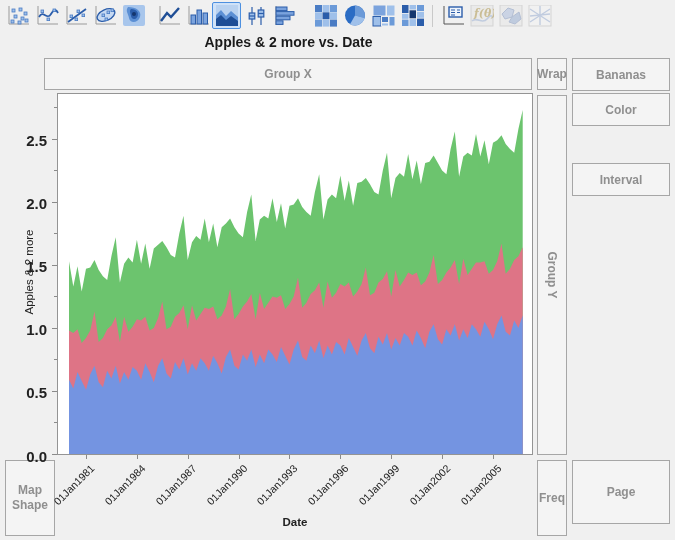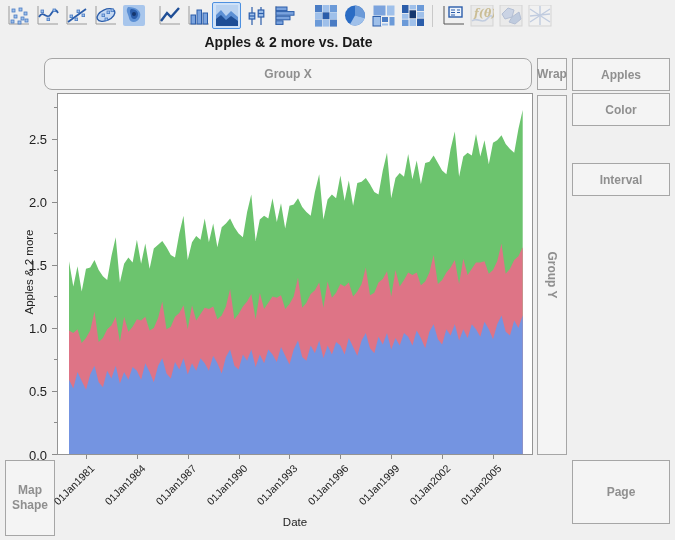--- a/index.html
+++ b/index.html
@@ -13,48 +13,48 @@
   .tbtn.selected { background:#cfe2f8; border:1px solid #4d90e0; }
   .tbtn.disabled { opacity:.85; }
   .tgap { width:6px; }
   .tsep { width:1px; height:22px; background:#c9c9c9; margin:0 5px; }
 
   
   #chart-title { position:absolute; left:45px; top:34px; width:487px; text-align:center; font-size:14px; font-weight:bold; color:#1a1a1a; }
 
   
   .zone { position:absolute; border:1px solid #a6a6a6; background:#f4f4f4; color:#8f8f8f; font-weight:bold; font-size:12px; display:flex; align-items:center; justify-content:center; text-align:center; }
-  #zone-group-x  { left:44px;  top:58px;  width:488px; height:32px;border-radius:8px; }
+  #zone-group-x  { left:44px;  top:58px;  width:488px; height:32px; }
   #zone-wrap     { left:537px; top:58px;  width:30px;  height:32px; }
   #zone-overlay  { left:572px; top:58px;  width:98px;  height:33px; }
   #zone-color    { left:572px; top:93px;  width:98px;  height:33px; }
   #zone-size     { left:572px; top:128px; width:98px;  height:33px; }
   #zone-interval { left:572px; top:163px; width:98px;  height:33px; }
   #zone-group-y  { left:537px; top:95px;  width:30px;  height:360px; }
   #zone-group-y span { transform:rotate(90deg); white-space:nowrap; }
   #zone-freq     { left:537px; top:460px; width:30px;  height:76px; }
   #zone-page     { left:572px; top:460px; width:98px;  height:64px; }
   #zone-map-shape{ left:5px;   top:460px; width:50px;  height:76px; line-height:1.25; }
 
   
   #legend { position:absolute; left:566px; top:200px; }
   .legend-row { display:flex; align-items:center; height:17px; }
   .legend-swatch { width:24px; height:12px; border-radius:2px; margin-right:5px; }
   .legend-label { font-size:12px; color:#111; }
 
   
   #chart { position:absolute; left:57px; top:93px; width:476px; height:362px; background:#fff; border:1px solid #949494; }
   #y-axis { position:absolute; left:0; top:93px; width:57px; height:362px; }
-  .ylab { position:absolute; right:10px; width:34px; text-align:right; font-size:13px; color:#222; }
+  .ylab { position:absolute; right:10px; width:34px; text-align:right; font-size:15px; color:#222;font-weight:bold; }
   .ytick { position:absolute; right:0; height:1px; background:#8a8a8a; }
   #x-axis { position:absolute; left:57px; top:455px; width:476px; height:62px; }
   .xtick { position:absolute; top:0; width:1px; height:4px; background:#8a8a8a; }
   .xlab { position:absolute; top:7px; width:72px; text-align:right; font-size:10.5px; color:#222; transform:rotate(-45deg); transform-origin:100% 0; white-space:nowrap; }
   #y-title { position:absolute; left:-26px; top:266px; width:110px; text-align:center; font-size:11.5px; color:#222; transform:rotate(-90deg); }
-  #x-title { position:absolute; left:57px; top:516px; width:476px; text-align:center; font-size:11.5px; color:#222; }
+  #x-title { position:absolute; left:57px; top:516px; width:476px; text-align:center; font-size:11.5px; color:#222;font-weight:bold; }
 </style>
 </head>
 <body>
 
 <div id="stage">
 
   <div id="toolbar">
     <button class="tbtn" title="points-icon">
         <svg width="24" height="22" viewBox="0 0 24 22">
           <path d="M3 1 V19 H23" fill="none" stroke="#9a9a9a"></path>
@@ -258,30 +258,33 @@
 
   <div id="chart-title">Apples &amp; 2 more vs. Date</div>
 
   <div class="zone" id="zone-group-x">
       <span>Group X</span>
     </div>
   <div class="zone" id="zone-wrap">
       <span>Wrap</span>
     </div>
   <div class="zone" id="zone-overlay">
-      <span>Apples</span>
+      <span>Bananas</span>
     </div>
   <div class="zone" id="zone-color">
       <span>Color</span>
     </div>
   <div class="zone" id="zone-interval">
       <span>Interval</span>
     </div>
   <div class="zone" id="zone-group-y">
       <span>Group Y</span>
+    </div>
+  <div class="zone" id="zone-freq">
+      <span>Freq</span>
     </div>
   <div class="zone" id="zone-page">
       <span>Page</span>
     </div>
   <div class="zone" id="zone-map-shape">
       <span style="white-space:pre-line">Map
 Shape</span>
     </div>
 
 

